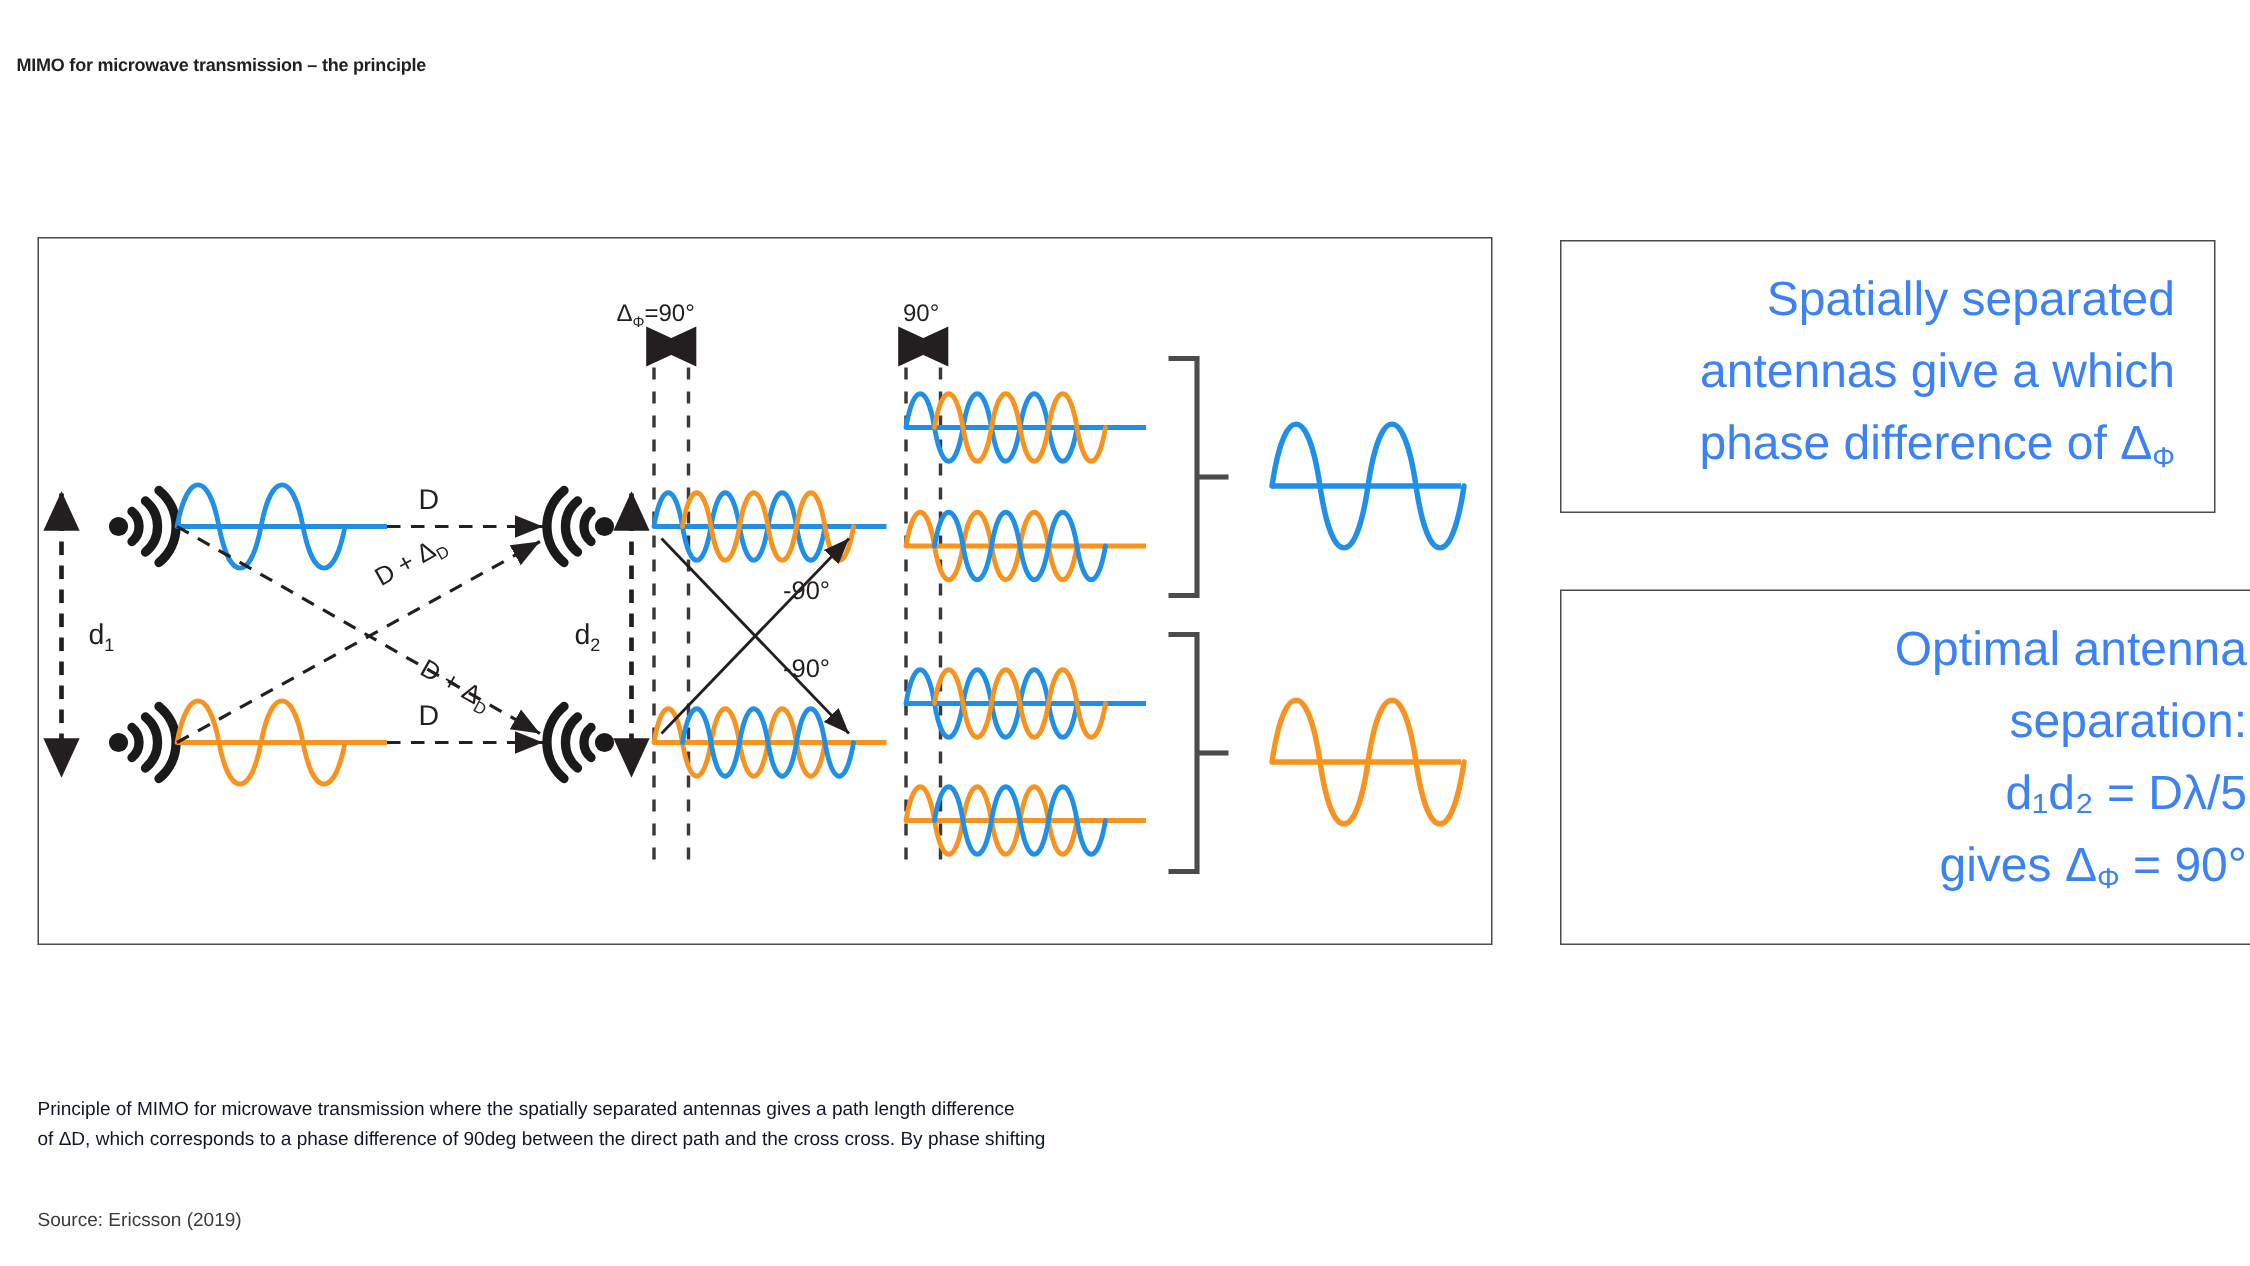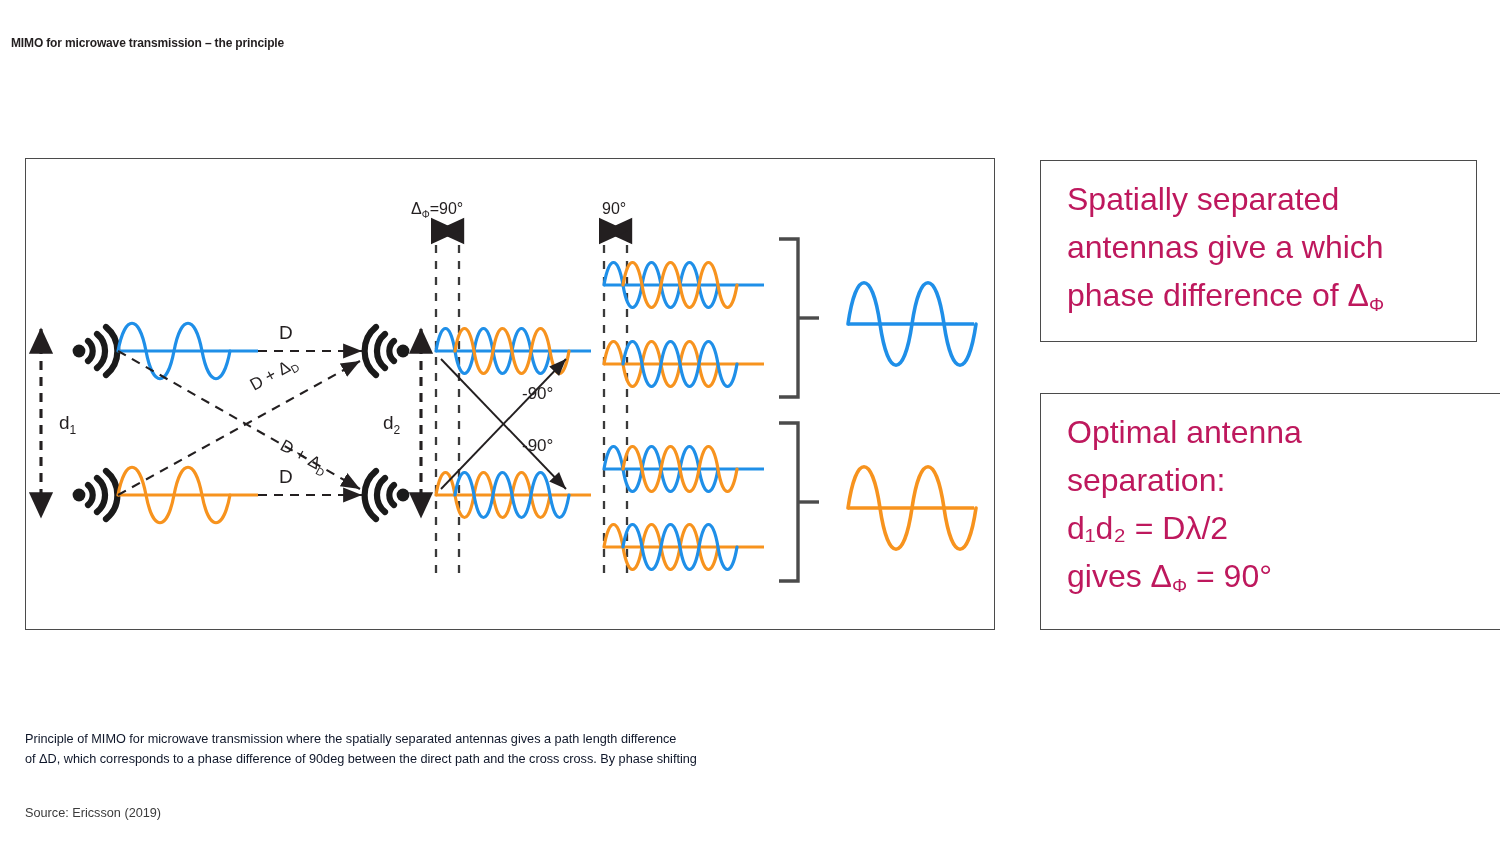--- a/index.html
+++ b/index.html
@@ -50,22 +50,23 @@
     border: 1.6px solid #4b4b4b;
     box-sizing: border-box;
     background: #ffffff;
     padding: 14px 26px 16px 26px;
   }
   #callout-1 { top: 160px; width: 437px; height: 182px; }
   #callout-2 { top: 393px; width: 485px; height: 237px; }
   .callout-text {
     font-size: 32px;
     line-height: 48px;
-    color: #be185d;
+    color: #3b82f6;
     font-weight: 400;
+    text-align: right;
   }
   .callout-text .sub {
     font-size: 19px;
     vertical-align: -0.28em;
     letter-spacing: 0;
   }
   #caption-block {
     position: absolute;
     left: 25px;
     top: 730px;
@@ -246,21 +247,21 @@
 
 <div class="callout-box" id="callout-1">
   <div class="callout-text">Spatially separated</div>
   <div class="callout-text">antennas give a which</div>
   <div class="callout-text"><span>phase difference of Δ</span><span class="sub">Φ</span></div>
 </div>
 
 <div class="callout-box" id="callout-2">
   <div class="callout-text">Optimal antenna</div>
   <div class="callout-text">separation:</div>
-  <div class="callout-text">d₁d₂ = Dλ/2</div>
+  <div class="callout-text">d₁d₂ = Dλ/5</div>
   <div class="callout-text"><span>gives Δ</span><span class="sub">Φ</span><span> = 90°</span></div>
 </div>
 
 <div id="caption-block">
   <div class="caption-line">Principle of MIMO for microwave transmission where the spatially separated antennas gives a path length difference</div>
   <div class="caption-line">of ΔD, which corresponds to a phase difference of 90deg between the direct path and the cross cross. By phase shifting</div>
 </div>
 
 <div id="source-line">Source: Ericsson (2019)</div>
 

